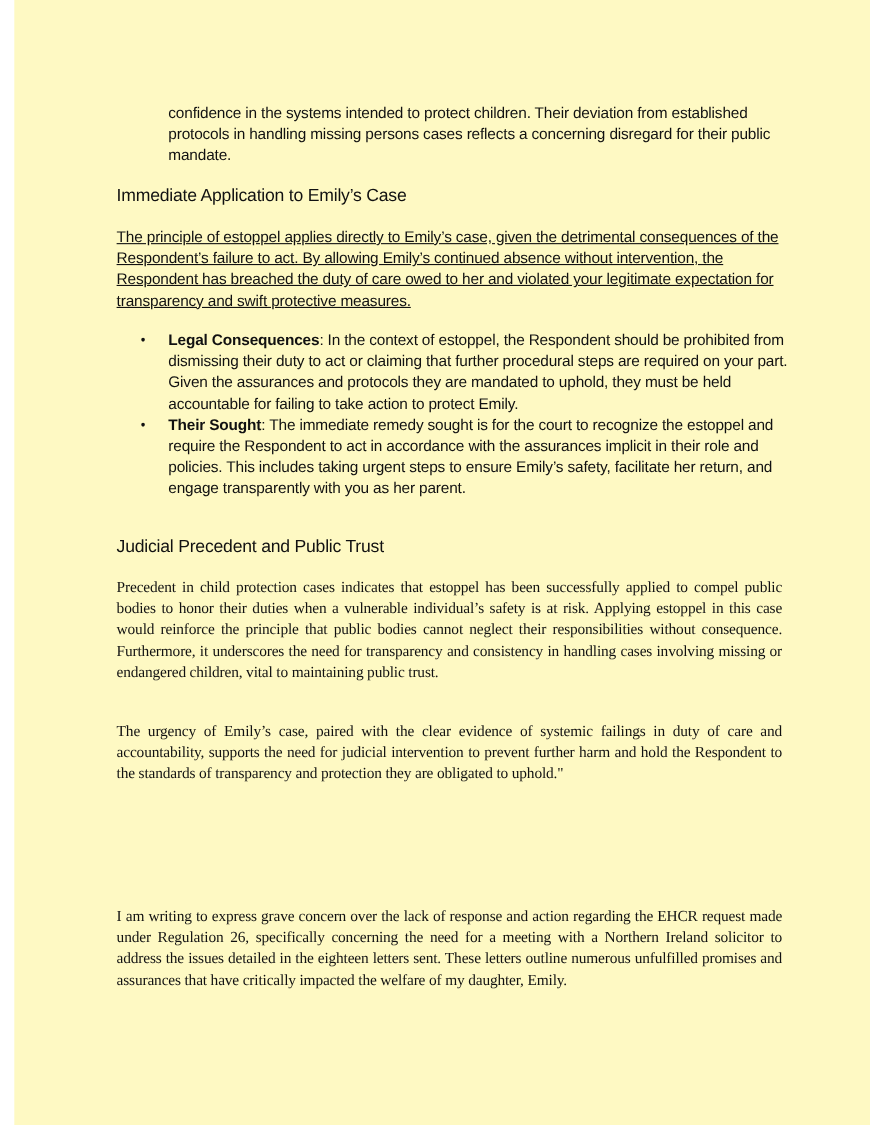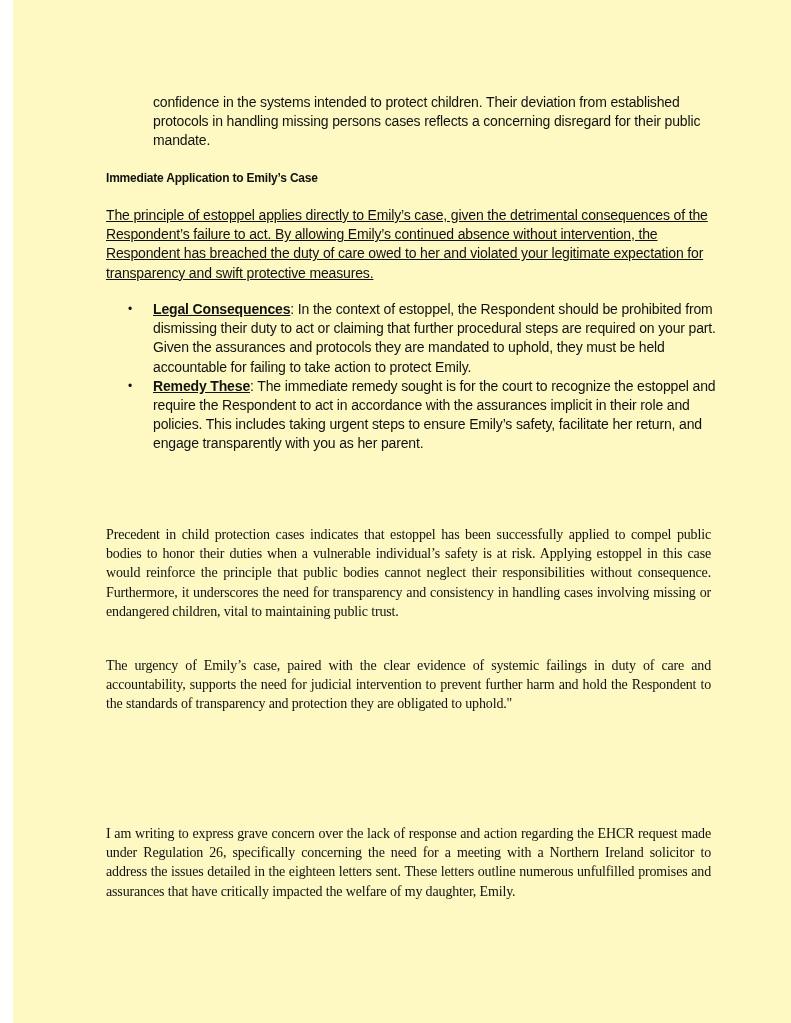--- a/index.html
+++ b/index.html
@@ -32,65 +32,66 @@
       position: absolute;
       left: 93px;
       width: 605px;
     }
     .indent {
       left: 140px;
       width: 560px;
     }
     .justify { text-align: justify; font-family: Liberation Serif, serif; }
     .heading {
-      font-weight: bold;
-      font-size: 12px;
+      font-weight: normal;
+      font-size: 16px;
       line-height: 19px;
       letter-spacing: -0.2px;
       margin: 0;
     }
     ul.bullets {
       list-style: none;
       margin: 0;
       padding: 0;
     }
     ul.bullets li {
       position: relative;
       padding-left: 47px;
     }
     ul.bullets li .bullet {
       position: absolute;
       left: 22px;
       top: 0;
       font-size: 12px;
     }
-    .b { font-weight: bold; text-decoration: underline; }
+    .b { font-weight: bold; }
   </style>
 </head>
 <body>
 
 <div class="page">
 
   <p class="text block indent" style="top:93px;">confidence in the systems intended to protect children. Their deviation from established protocols in handling missing persons cases reflects a concerning disregard for their public mandate.</p>
 
   <h3 class="heading block" style="top:169px;">Immediate Application to Emily’s Case</h3>
 
   <p class="text block" style="top:206px;text-decoration:underline;">The principle of estoppel applies directly to Emily’s case, given the detrimental consequences of the Respondent’s failure to act. By allowing Emily’s continued absence without intervention, the Respondent has breached the duty of care owed to her and violated your legitimate expectation for transparency and swift protective measures.</p>
 
   <ul class="bullets block" style="top:300px; left:93px; width:612px;">
     <li class="text">
       <span class="bullet">•</span>
       <span class="b">Legal Consequences</span><span>: In the context of estoppel, the Respondent should be prohibited from dismissing their duty to act or claiming that further procedural steps are required on your part. Given the assurances and protocols they are mandated to uphold, they must be held accountable for failing to take action to protect Emily.</span>
     </li>
     <li class="text">
       <span class="bullet">•</span>
-      <span class="b">Remedy These</span><span>: The immediate remedy sought is for the court to recognize the estoppel and require the Respondent to act in accordance with the assurances implicit in their role and policies. This includes taking urgent steps to ensure Emily’s safety, facilitate her return, and engage transparently with you as her parent.</span>
+      <span class="b">Their Sought</span><span>: The immediate remedy sought is for the court to recognize the estoppel and require the Respondent to act in accordance with the assurances implicit in their role and policies. This includes taking urgent steps to ensure Emily’s safety, facilitate her return, and engage transparently with you as her parent.</span>
     </li>
   </ul>
 
+  <h3 class="heading block" style="top:488px;">Judicial Precedent and Public Trust</h3>
 
   <p class="text block justify" style="top:525px;">Precedent in child protection cases indicates that estoppel has been successfully applied to compel public bodies to honor their duties when a vulnerable individual’s safety is at risk. Applying estoppel in this case would reinforce the principle that public bodies cannot neglect their responsibilities without consequence. Furthermore, it underscores the need for transparency and consistency in handling cases involving missing or endangered children, vital to maintaining public trust.</p>
 
   <p class="text block justify" style="top:656px;">The urgency of Emily’s case, paired with the clear evidence of systemic failings in duty of care and accountability, supports the need for judicial intervention to prevent further harm and hold the Respondent to the standards of transparency and protection they are obligated to uphold."</p>
 
 
 
   <p class="text block justify" style="top:824px;">I am writing to express grave concern over the lack of response and action regarding the EHCR request made under Regulation 26, specifically concerning the need for a meeting with a Northern Ireland solicitor to address the issues detailed in the eighteen letters sent. These letters outline numerous unfulfilled promises and assurances that have critically impacted the welfare of my daughter, Emily.</p>
 
 </div>

